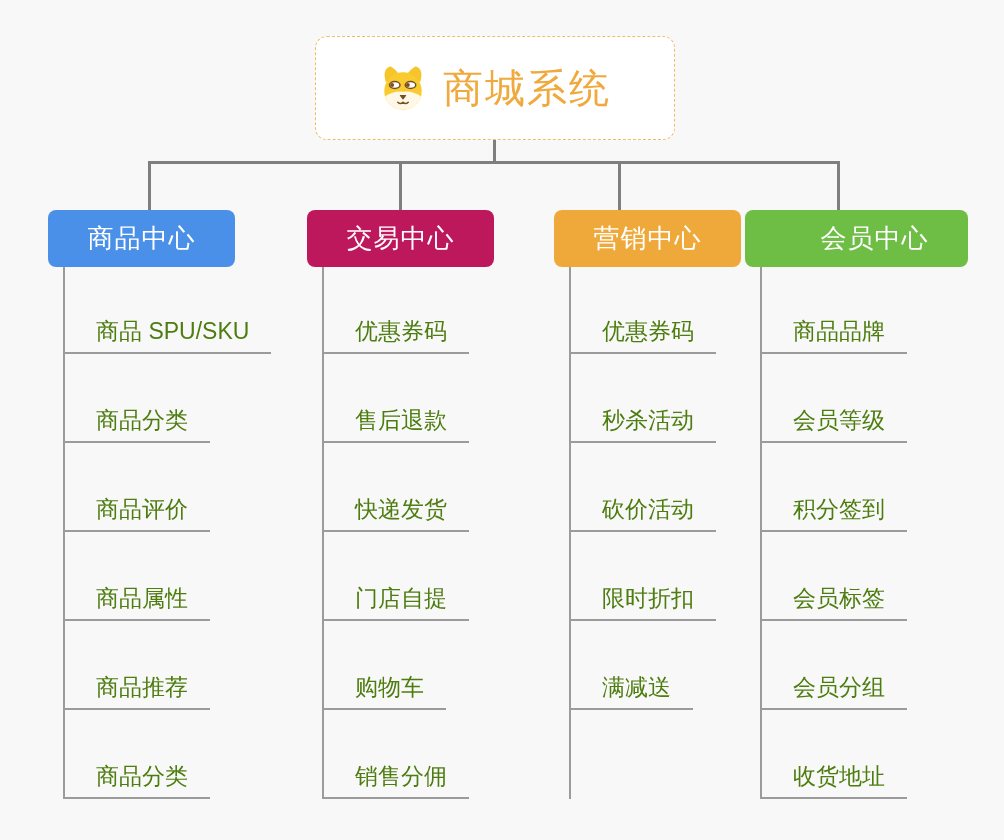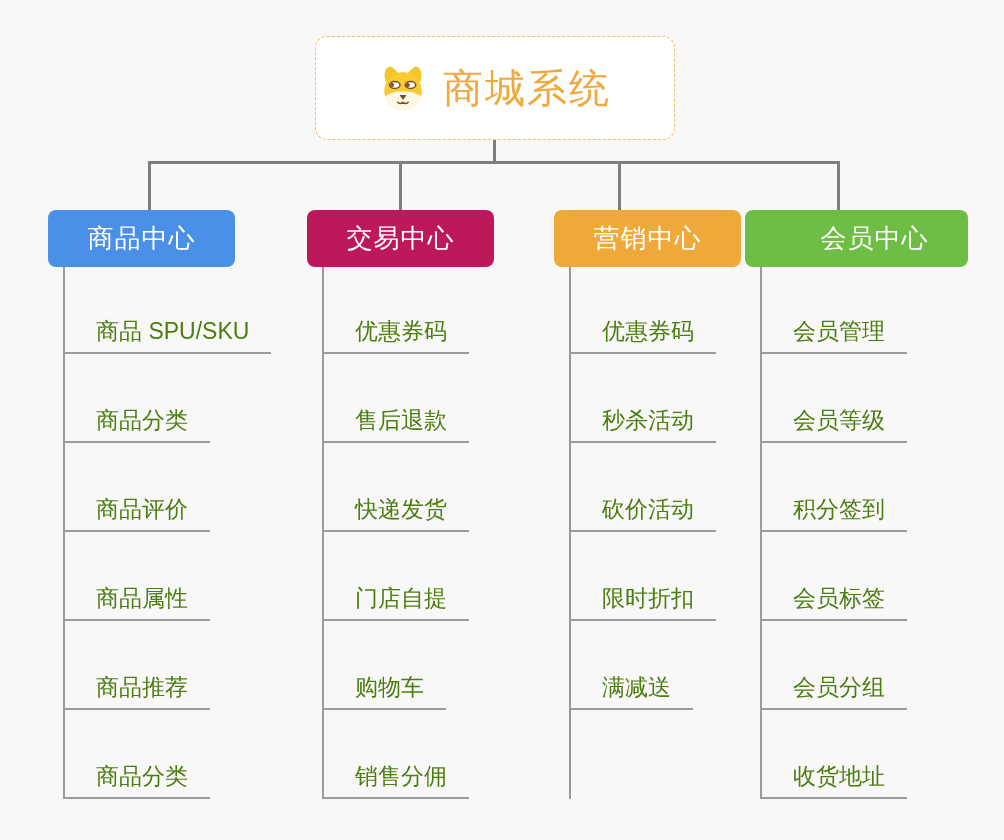--- a/index.html
+++ b/index.html
@@ -209,21 +209,21 @@
           <span>满减送</span>
         </div>
     </div>
   </div>
 
   <div class="branch branch-3">
     <div class="branch-header" style="background: rgb(110, 190, 69); padding-left: 36px;">会员中心</div>
     <div class="branch-vline"></div>
     <div class="branch-items">
       <div class="item">
-          <span>会员管理</span>
+          <span>商品品牌</span>
         </div>
       <div class="item">
           <span>会员等级</span>
         </div>
       <div class="item">
           <span>积分签到</span>
         </div>
       <div class="item">
           <span>会员标签</span>
         </div>

